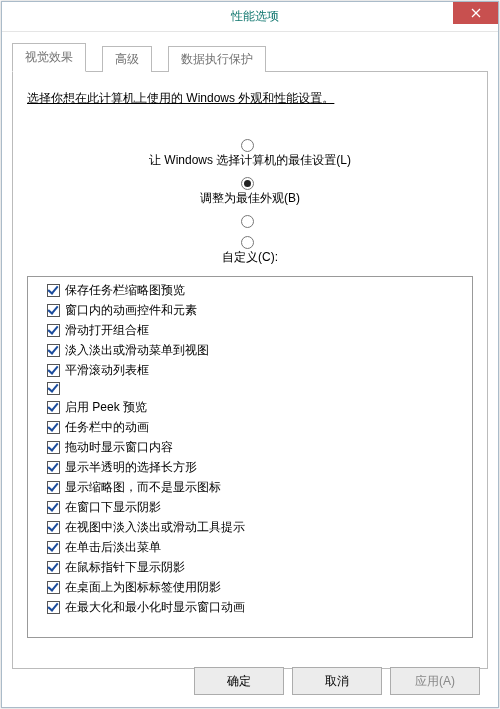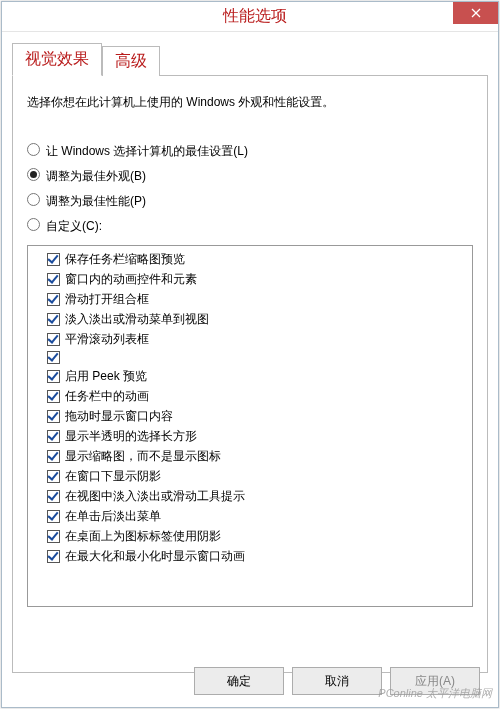--- a/index.html
+++ b/index.html
@@ -25,22 +25,22 @@
       height: 30px;
       display: flex;
       align-items: center;
       justify-content: space-between;
       padding-left: 10px;
       border-bottom: 1px solid #e5e5e5;
     }
     .titlebar-title {
       flex: 1;
       text-align: center;
-      font-size: 16px;
-      color: #b91c1c;
+      font-size: 12px;
+      color: #0f766e;
     }
     .close-btn {
       width: 45px;
       height: 22px;
       background: #c8504f;
       display: flex;
       align-items: center;
       justify-content: center;
       margin-right: 0px;
       margin-top: -8px;
@@ -57,24 +57,24 @@
       display: flex;
       position: relative;
       top: 1px;
       z-index: 2;
     }
     .tab {
       padding: 4px 12px;
       border: 1px solid #bbb;
       background: #fff;
       border-bottom: none;
-      margin-right: 0;
+      margin-right: 16px;
       margin-top: 3px;
-      font-size: 16px;
-      color: #b91c1c;
+      font-size: 12px;
+      color: #737373;
       cursor: pointer;
     }
     .tab.active {
       background: #fff;
       border-bottom: 1px solid #fff;
       margin-top: 0;
       padding: 5px 12px;
     }
     .tab-panel {
       border: 1px solid #bbb;
@@ -82,26 +82,28 @@
       padding: 14px 14px 50px 14px;
       position: relative;
       height: 598px;
       overflow: hidden;
     }
     .desc {
       font-size: 12px;
       color: #000;
       margin-bottom: 28px;
       margin-top: 4px;
+      text-decoration: underline;
     }
     .radio-group { margin-bottom: 6px; }
     .radio-row {
       display: flex;
-      align-items: flex-start;
+      align-items: center;
       padding: 4px 0;
+      flex-direction: column;
     }
     .radio {
       width: 13px; height: 13px;
       border: 1px solid #777;
       border-radius: 50%;
       margin-right: 6px;
       position: relative;
       background: #fff;
     }
     .radio.selected::after {
@@ -185,36 +187,36 @@
         <line x1="1" y1="1" x2="9" y2="9" stroke-width="1.2"></line>
         <line x1="9" y1="1" x2="1" y2="9" stroke-width="1.2"></line>
       </svg>
     </div>
   </div>
 
   <div class="body">
     <div class="tabs" id="tabs">
         <div class="tab active">视觉效果</div>
         <div class="tab">高级</div>
+        <div class="tab">数据执行保护</div>
       </div>
     <div class="tab-panel">
       <div class="desc">选择你想在此计算机上使用的 Windows 外观和性能设置。</div>
 
       <div class="radio-group" id="radios">
           <div class="radio-row">
             <div class="radio"></div>
             <span>让 Windows 选择计算机的最佳设置(L)</span>
           </div>
           <div class="radio-row">
             <div class="radio selected"></div>
             <span>调整为最佳外观(B)</span>
           </div>
           <div class="radio-row">
             <div class="radio"></div>
-            <span>调整为最佳性能(P)</span>
           </div>
           <div class="radio-row">
             <div class="radio"></div>
             <span>自定义(C):</span>
           </div>
         </div>
 
       <div class="check-panel" id="checks">
           <div class="check-row">
             <div class="checkbox checked"></div>
@@ -263,33 +265,36 @@
             <div class="checkbox checked"></div>
             <span>在窗口下显示阴影</span>
           </div>
           <div class="check-row">
             <div class="checkbox checked"></div>
             <span>在视图中淡入淡出或滑动工具提示</span>
           </div>
           <div class="check-row">
             <div class="checkbox checked"></div>
             <span>在单击后淡出菜单</span>
+          </div>
+          <div class="check-row">
+            <div class="checkbox checked"></div>
+            <span>在鼠标指针下显示阴影</span>
           </div>
           <div class="check-row">
             <div class="checkbox checked"></div>
             <span>在桌面上为图标标签使用阴影</span>
           </div>
           <div class="check-row">
             <div class="checkbox checked"></div>
             <span>在最大化和最小化时显示窗口动画</span>
           </div>
         </div>
     </div>
 
     <div class="footer">
       <div class="win-btn">确定</div>
       <div class="win-btn">取消</div>
       <div class="win-btn disabled">应用(A)</div>
     </div>
 
-    <div class="watermark">PConline 太平洋电脑网</div>
   </div>
 </div>
 
 </body></html>

